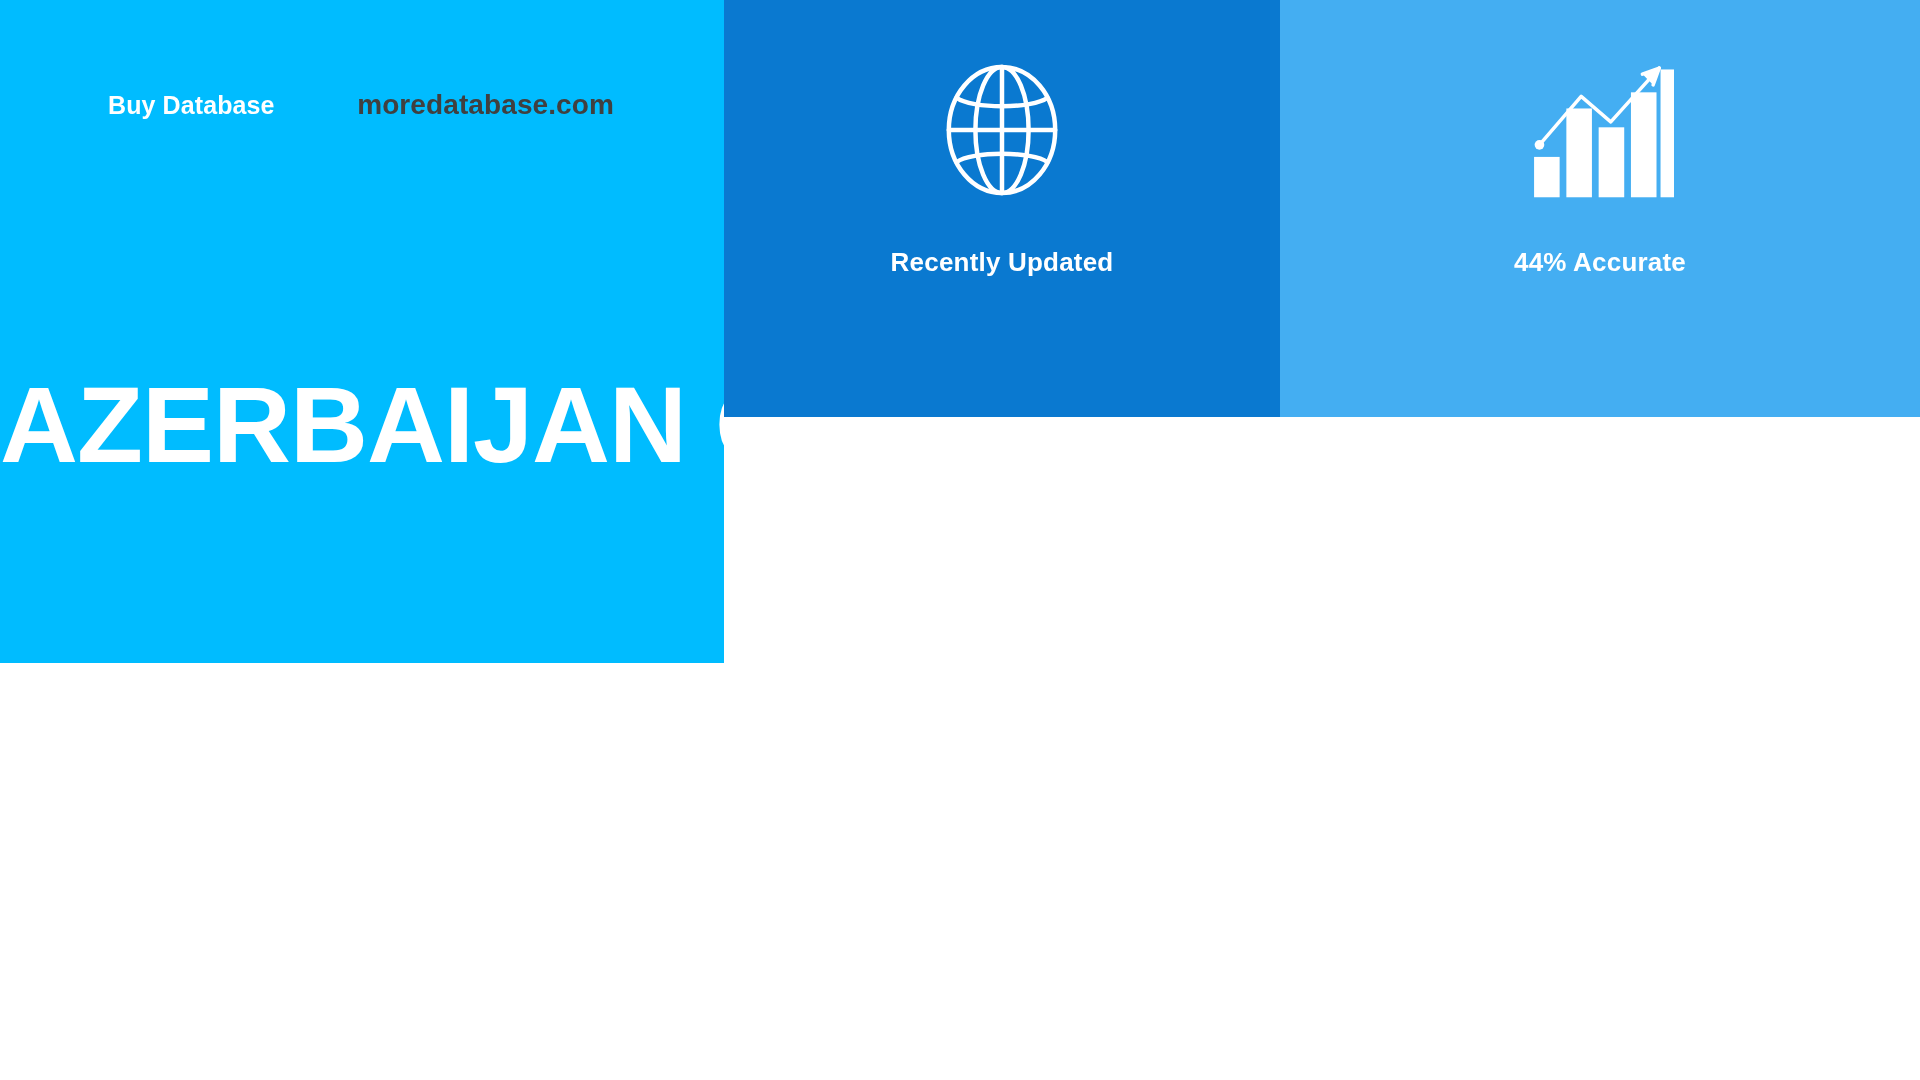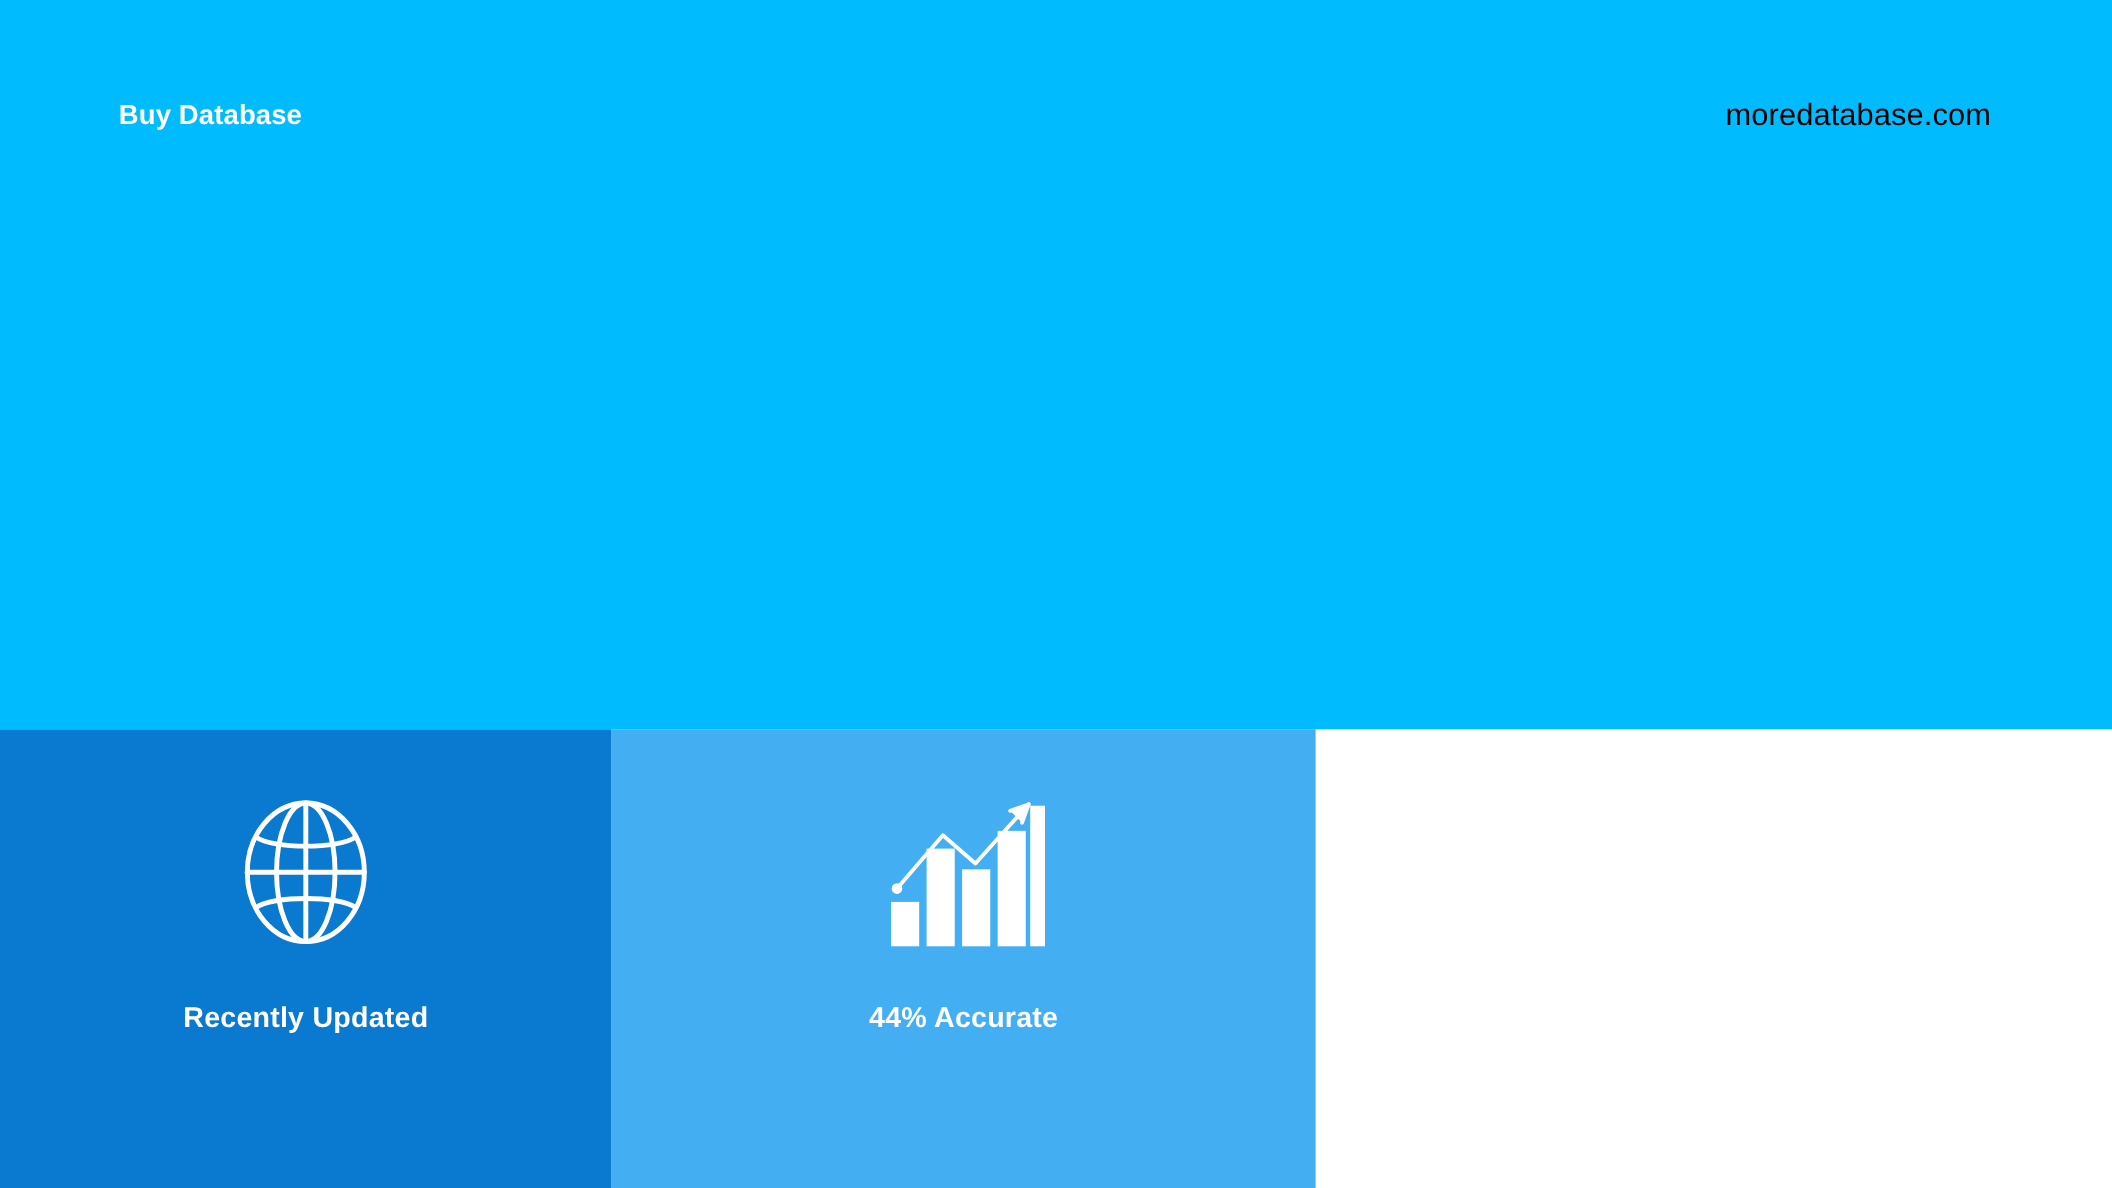--- a/index.html
+++ b/index.html
@@ -10,21 +10,21 @@
     overflow: hidden;
     background: #ffffff;
     font-family: "Liberation Sans", sans-serif;
   }
 
   #banner {
     position: relative;
     width: 1920px;
     height: 1080px;
     display: flex;
-    flex-direction: column;
+    flex-direction: row;
     border-radius: 11px;
   }
 
   
   .hero {
     position: relative;
     width: 100%;
     height: 663px;
     background: #00bcff;
     box-sizing: border-box;
@@ -46,23 +46,23 @@
   .brand-left {
     color: #ffffff;
     font-size: 25px;
     font-weight: bold;
     letter-spacing: 0.1px;
     line-height: 1;
     white-space: nowrap;
   }
 
   .brand-right {
-    color: #000000;
+    color: #404040;
     font-size: 28px;
-    font-weight: normal;
+    font-weight: bold;
     letter-spacing: 0.1px;
     line-height: 1;
     white-space: nowrap;
   }
 
   .hero-title {
     position: absolute;
     top: 290px;
     left: 0;
     width: 100%;
@@ -129,20 +129,21 @@
 <div id="banner">
 
   <section class="hero">
 
     <div class="hero-topbar">
       <div class="brand-left">Buy Database</div>
       <div class="brand-right">moredatabase.com</div>
     </div>
 
     <h1 class="hero-title">
+      <span class="tline">AZERBAIJAN CUSTOMER</span>
     </h1>
 
   </section>
 
   <section class="features">
 
     <div class="feature feature-0">
       <div class="feature-icon">
         <svg width="140" height="140" viewBox="0 0 100 100" fill="none" stroke="#ffffff" stroke-width="3.2" stroke-linecap="round">
           <ellipse cx="50" cy="50" rx="38" ry="45"></ellipse>

